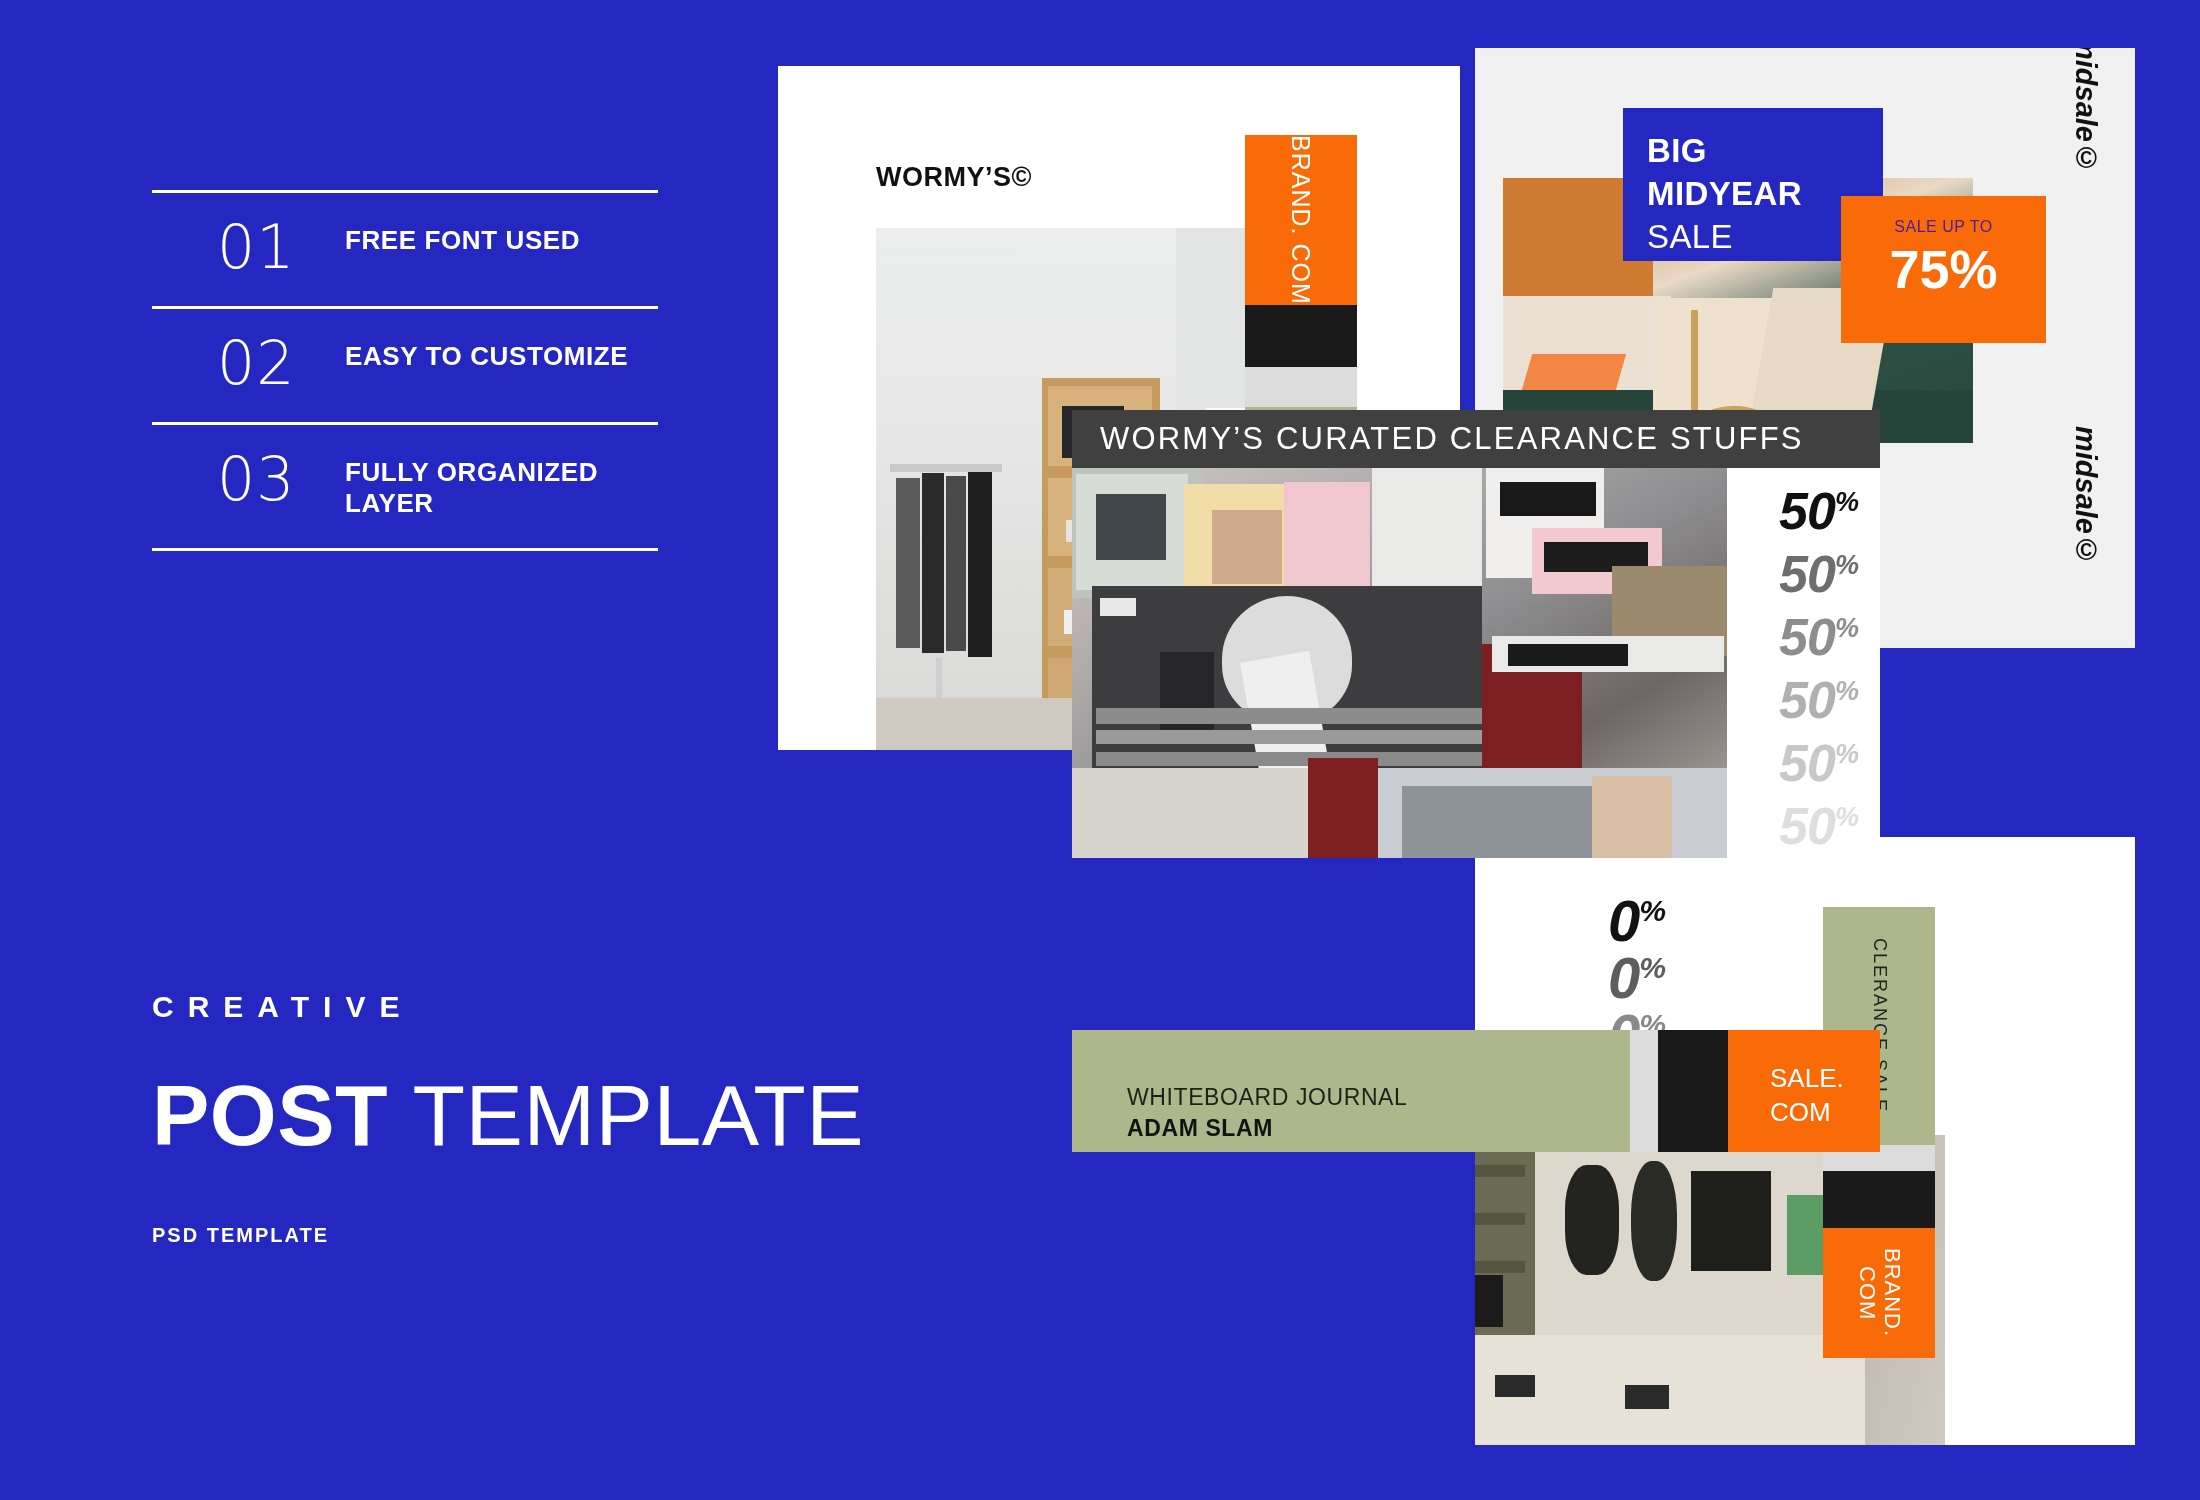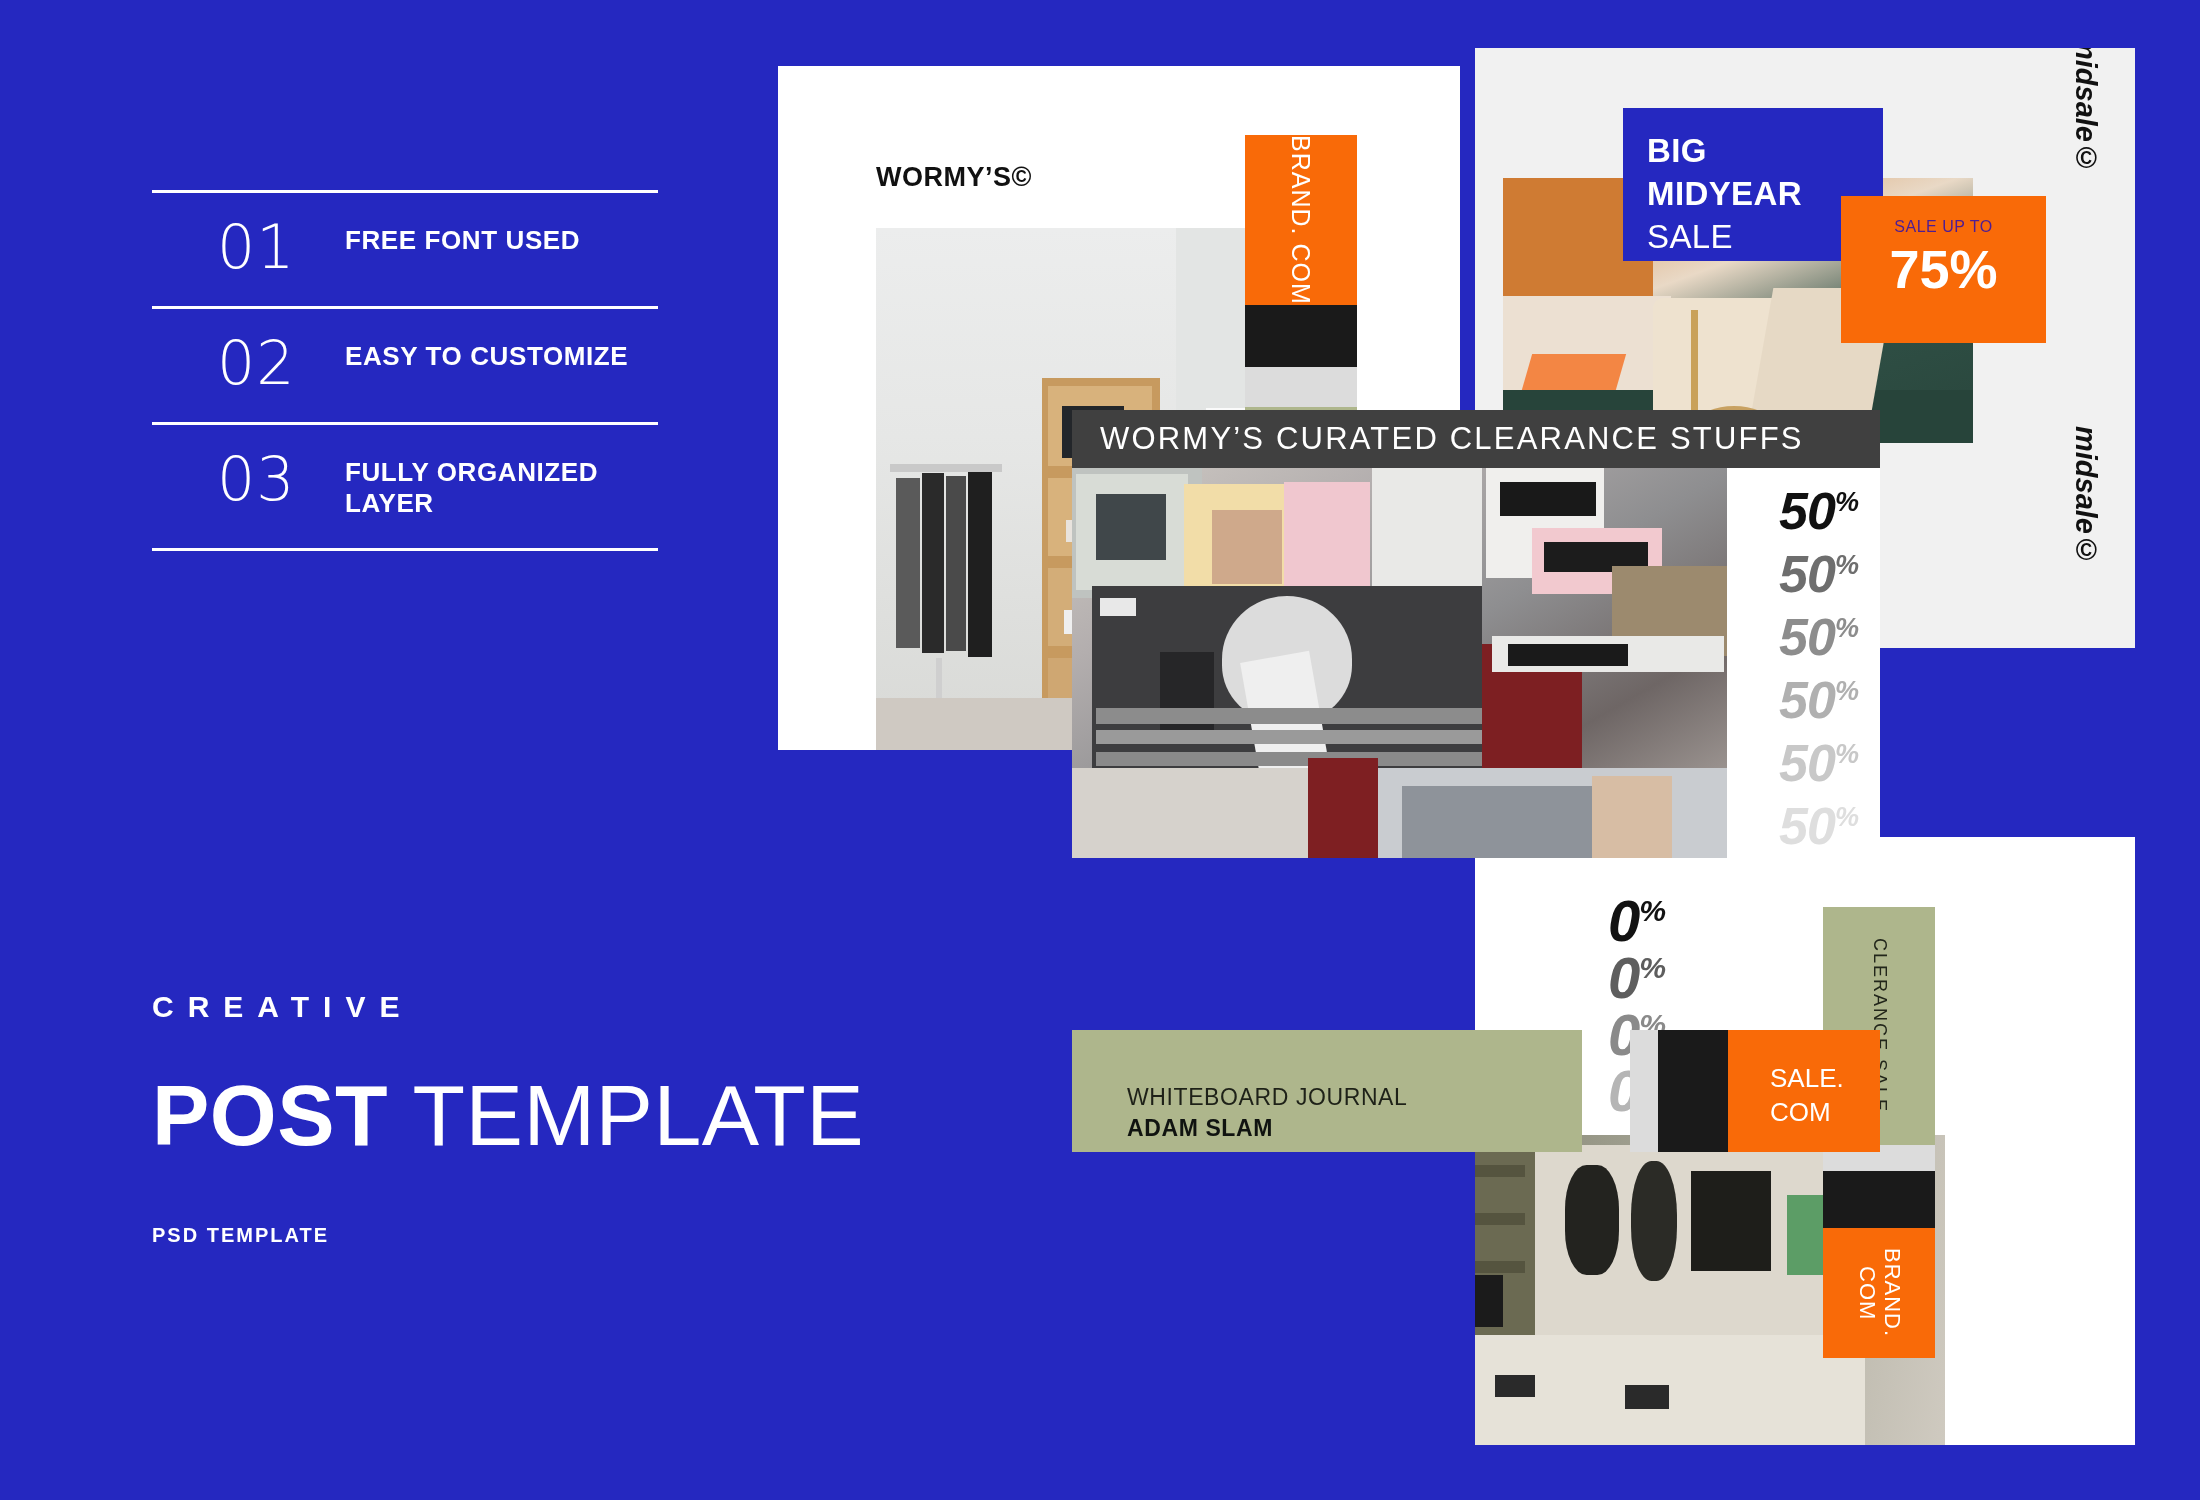--- a/index.html
+++ b/index.html
@@ -143,21 +143,21 @@
     background:#fff; padding:18px 22px 0 0; text-align:right;
   }
   #card3 .pctcol div {
     font-style:italic; font-weight:bold; line-height:0.98; font-size:52px;
     letter-spacing:-1px; margin-bottom:12px;
   }
   #card3 .pctcol sup { font-size:0.52em; vertical-align:super; font-weight:bold; }
 
   .captionstrip { position:absolute; left:1072px; top:1030px; width:808px; height:160px; }
   .capt-sage {
-    position:absolute; left:0; top:0; width:510px; height:122px; background:#aeb68c;
+    position:absolute; left:0; top:0; width:558px; height:122px; background:#aeb68c;
     padding:52px 0 0 55px;
   }
   .capt-sage .c1 { font-size:23px; color:#1e2118; letter-spacing:0.6px; line-height:1.35; }
   .capt-sage .c2 { font-size:23px; color:#101310; font-weight:bold; letter-spacing:0.6px; line-height:1.35; }
   .capt-gray  { position:absolute; left:558px; top:0; width:28px; height:122px; background:#dcdcdc; }
   .capt-black { position:absolute; left:586px; top:0; width:70px; height:122px; background:#1a1a1a; }
   .capt-orange{ position:absolute; left:656px; top:0; width:152px; height:122px; background:#f96a08; padding:32px 0 0 42px; }
   .capt-orange .o1 { color:#fff; font-size:26px; line-height:1.3; }
 
   

